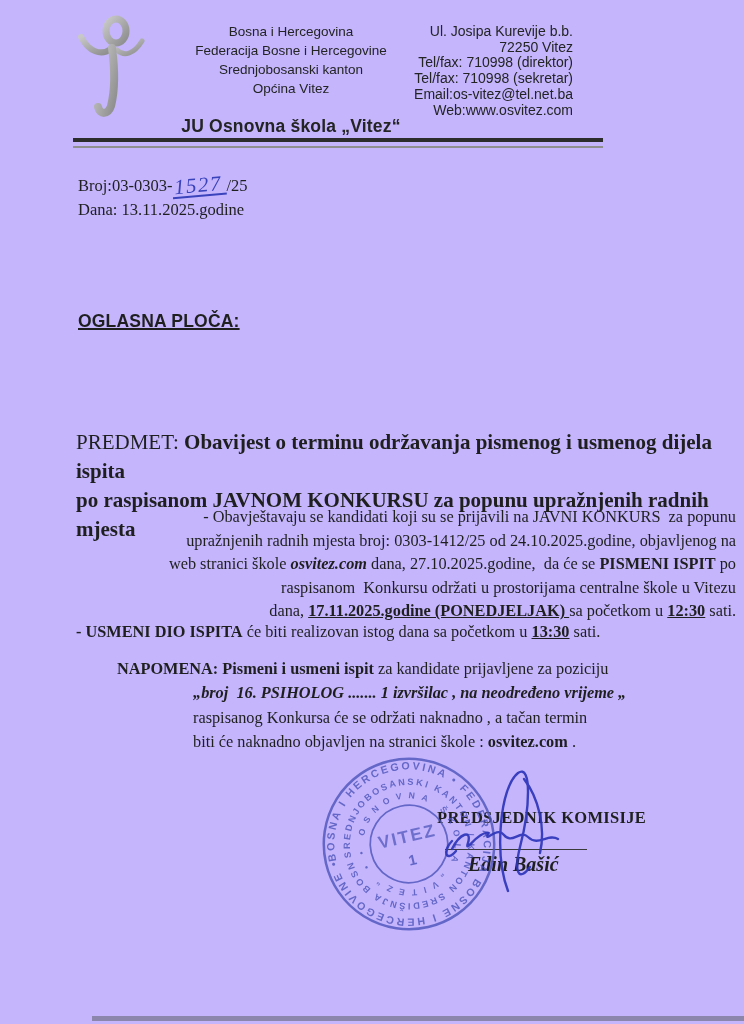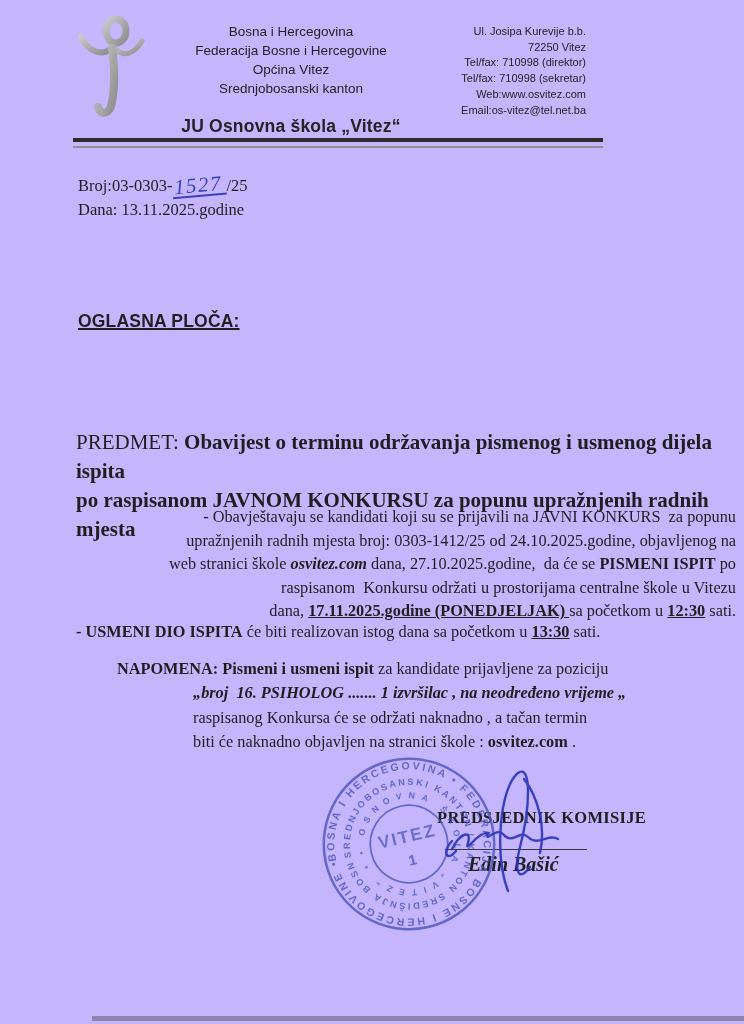--- a/index.html
+++ b/index.html
@@ -14,22 +14,22 @@
   .b{font-weight:bold;}
   .i{font-style:italic;}
   .u{text-decoration:underline;}
   .line{white-space:pre-wrap;}
 
   
   #logo{left:74px; top:14px; width:74px; height:110px;}
   #header-center{left:160px; top:22px; width:262px; text-align:center;
     font-size:13.5px; line-height:19px; color:#242424;}
   #school-name{font-size:17.5px; font-weight:bold; margin-top:19px; letter-spacing:.2px;}
-  #header-right{left:380px; top:24px; width:206px; text-align:right;
-    font-size:11px; line-height:15.7px; color:#242424;}
+  #header-right{left:367px; top:24px; width:206px; text-align:right;
+    font-size:14px; line-height:15.7px; color:#242424;}
   #divider{left:73px; top:138px; width:530px; height:4px;
     border-top:4px solid #2c2c2c; border-bottom:2px solid #8f8f8f;}
 
   
   #meta{left:78px; top:174px; font-size:16.5px; line-height:24px;}
   .handwritten{
     display:inline-block; font-style:italic; color:#3a43bb; font-size:21px;
     line-height:18px; letter-spacing:1.5px; padding:0 4px 1px 2px;
     border-bottom:2px solid #3a43bb; transform:rotate(-5deg) translateY(1px);
   }
@@ -81,32 +81,32 @@
       <ellipse cx="42" cy="17" rx="10" ry="12" stroke-width="7"></ellipse>
       <path d="M 7,23 C 15,38 27,42 37,35" stroke-width="6"></path>
       <path d="M 68,27 C 60,40 50,43 43,36" stroke-width="5"></path>
       <path d="M 38,34 C 41,56 41,76 37,92 C 34,101 26,101 24,93" stroke-width="8"></path>
     </g>
   </svg>
 
   <div id="header-center" class="abs sans">
     <div class="line">Bosna i Hercegovina</div>
     <div class="line">Federacija Bosne i Hercegovine</div>
+    <div class="line">Srednjobosanski kanton</div>
     <div class="line">Općina Vitez</div>
-    <div class="line">Srednjobosanski kanton</div>
     <div id="school-name">JU Osnovna škola „Vitez“</div>
   </div>
 
   <div id="header-right" class="abs sans">
     <div class="line">Ul. Josipa Kurevije b.b.</div>
     <div class="line">72250 Vitez</div>
     <div class="line">Tel/fax: 710998 (direktor)</div>
     <div class="line">Tel/fax: 710998 (sekretar)</div>
+    <div class="line">Email:os-vitez@tel.net.ba</div>
     <div class="line">Web:www.osvitez.com</div>
-    <div class="line">Email:os-vitez@tel.net.ba</div>
   </div>
 
   <div id="divider" class="abs"></div>
 
   <div id="meta" class="abs">
     <div class="line"><span>Broj:03-0303-</span><span class="handwritten">1527</span><span>/25</span></div>
     <div class="line">Dana: 13.11.2025.godine</div>
   </div>
 
   <div id="board-label" class="abs sans">OGLASNA PLOČA:</div>

